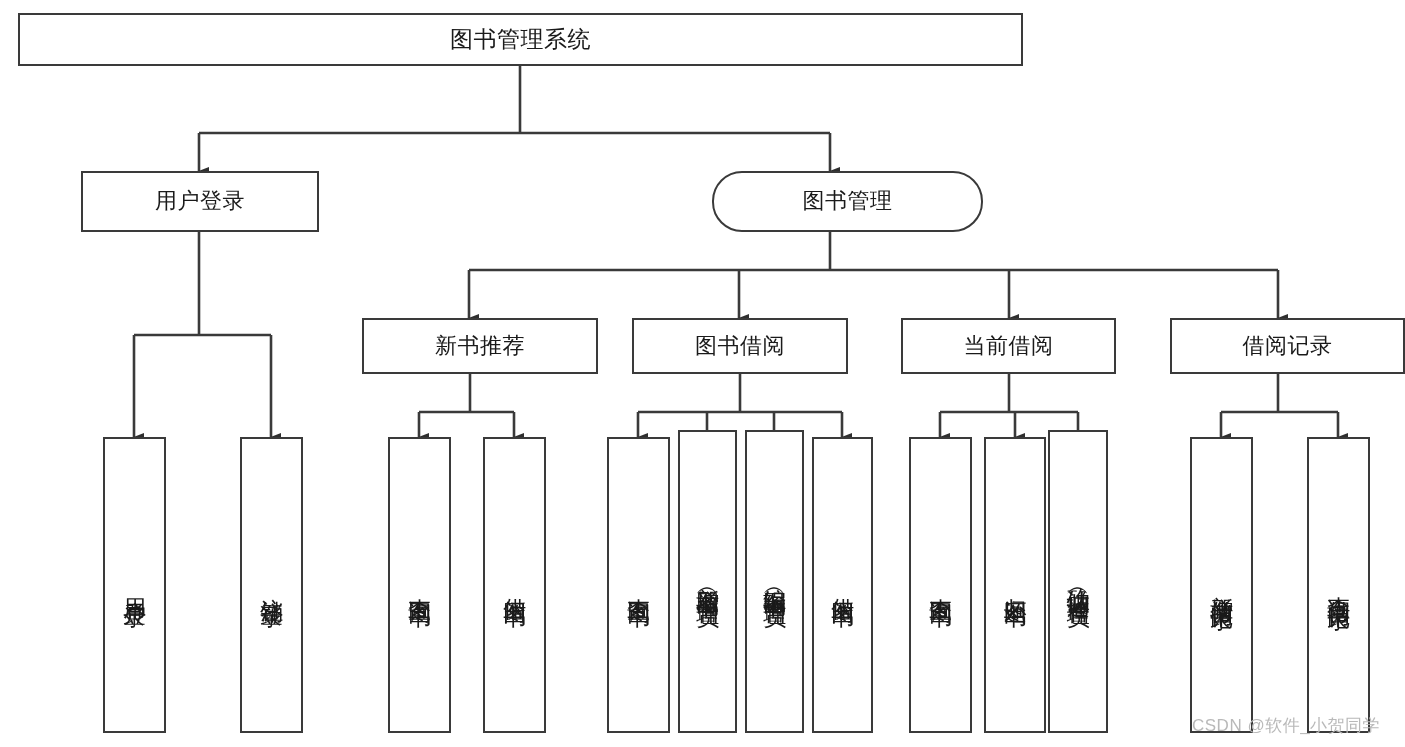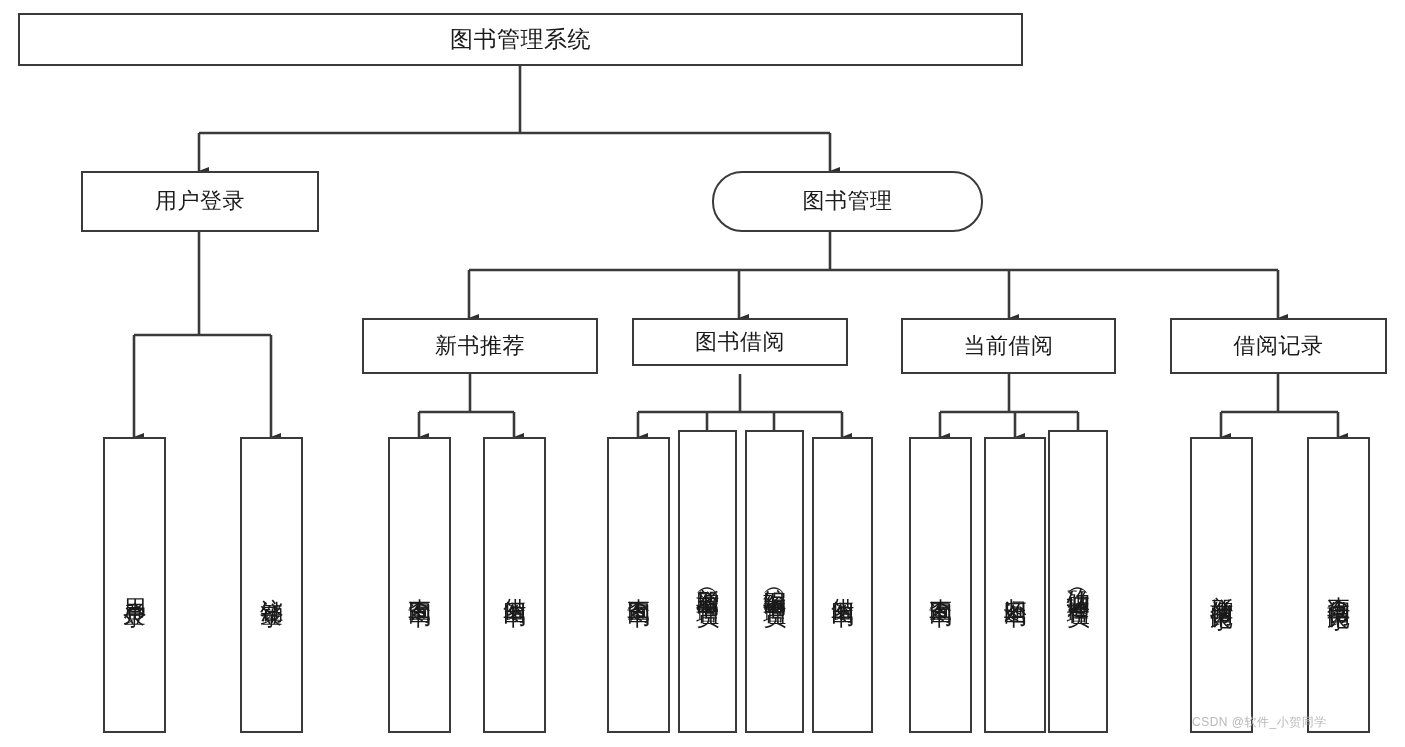--- a/index.html
+++ b/index.html
@@ -61,21 +61,21 @@
     writing-mode: vertical-rl;
     text-orientation: upright;
     font-size: 23px;
     line-height: 1.02;
     letter-spacing: 2.5px;
     white-space: nowrap;
     text-align: center;
   }
   .watermark {
     position: absolute;
-    font-size: 12px;
+    font-size: 17px;
     color: #b9b9b9;
     white-space: nowrap;
     letter-spacing: 0.5px;
     user-select: none;
   }
 </style>
 </head>
 <body>
 
 <div id="diagram-root">
@@ -130,27 +130,27 @@
   <div class="node horiz" style="left: 81px; top: 171px; width: 238px; height: 61px;">
     <span class="node-label">用户登录</span>
   </div>
   <div class="node horiz" style="left: 712px; top: 171px; width: 271px; height: 61px; border-radius: 30px;">
     <span class="node-label">图书管理</span>
   </div>
 
   <div class="node horiz" style="left: 362px; top: 318px; width: 236px; height: 56px;">
     <span class="node-label">新书推荐</span>
   </div>
-  <div class="node horiz" style="left: 632px; top: 318px; width: 216px; height: 48px;">
+  <div class="node horiz" style="left: 632px; top: 318px; width: 216px; height: 56px;">
     <span class="node-label">图书借阅</span>
   </div>
   <div class="node horiz" style="left: 901px; top: 318px; width: 215px; height: 56px;">
     <span class="node-label">当前借阅</span>
   </div>
-  <div class="node horiz" style="left: 1170px; top: 318px; width: 217px; height: 56px;">
+  <div class="node horiz" style="left: 1170px; top: 318px; width: 235px; height: 56px;">
     <span class="node-label">借阅记录</span>
   </div>
 
   <div class="node vert" style="left: 103px; top: 437px; width: 63px; height: 296px;">
     <span class="node-label">用户登录</span>
   </div>
   <div class="node vert" style="left: 240px; top: 437px; width: 63px; height: 296px;">
     <span class="node-label">注销登录</span>
   </div>
   <div class="node vert" style="left: 388px; top: 437px; width: 63px; height: 296px;">

